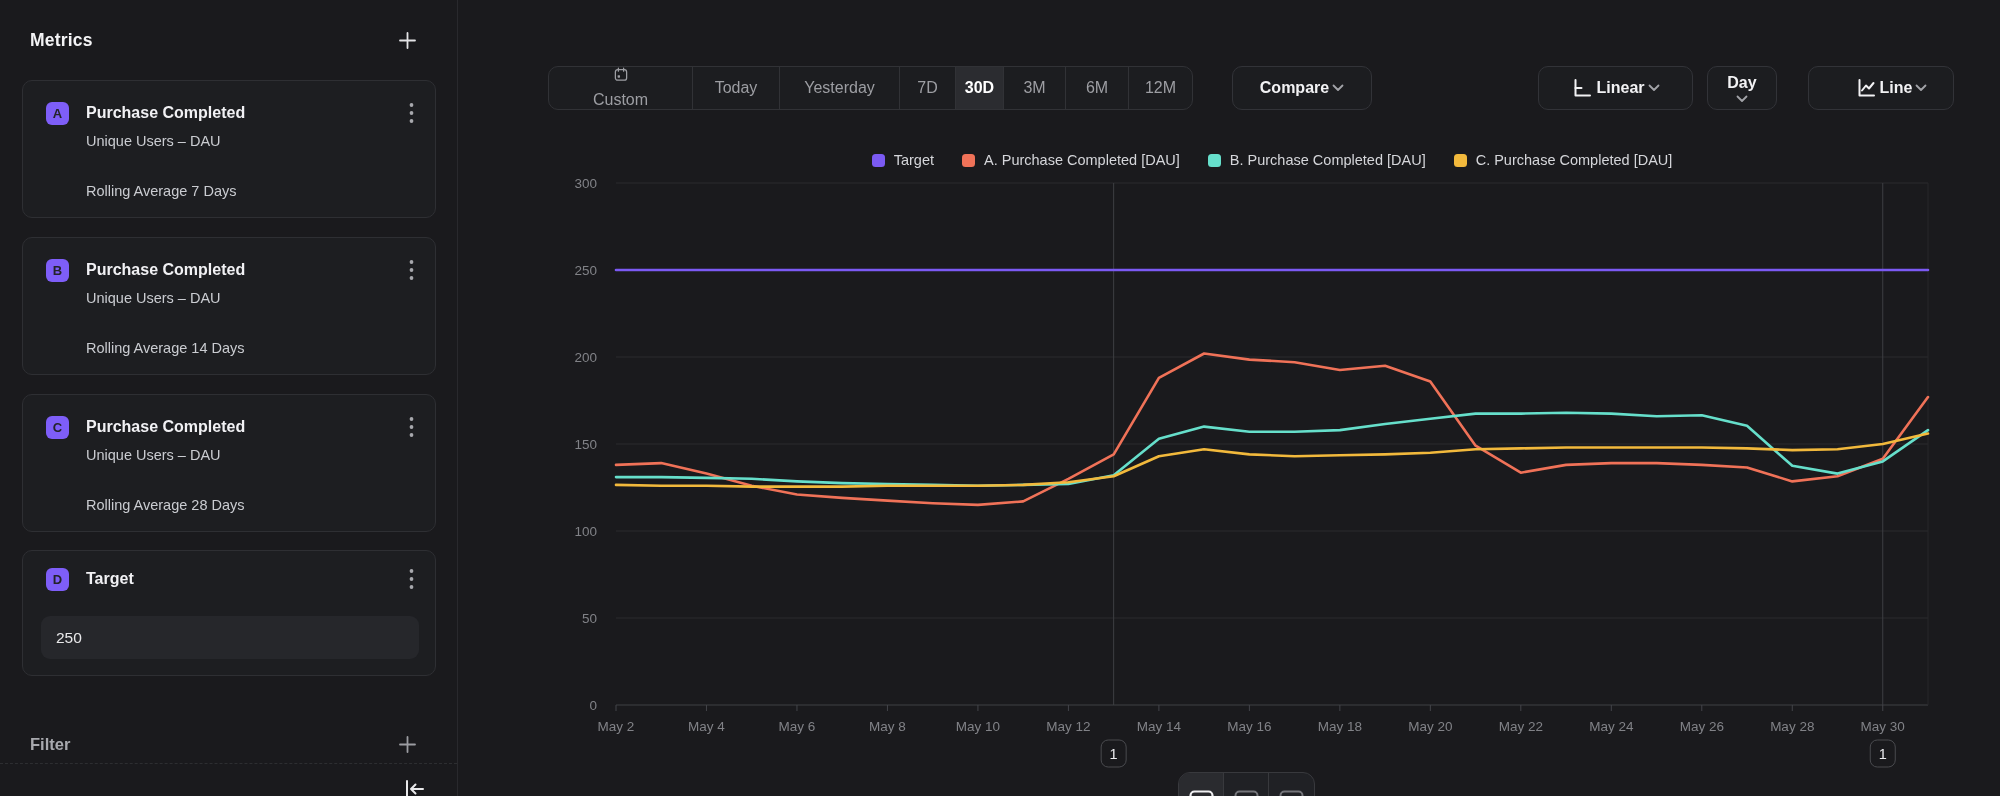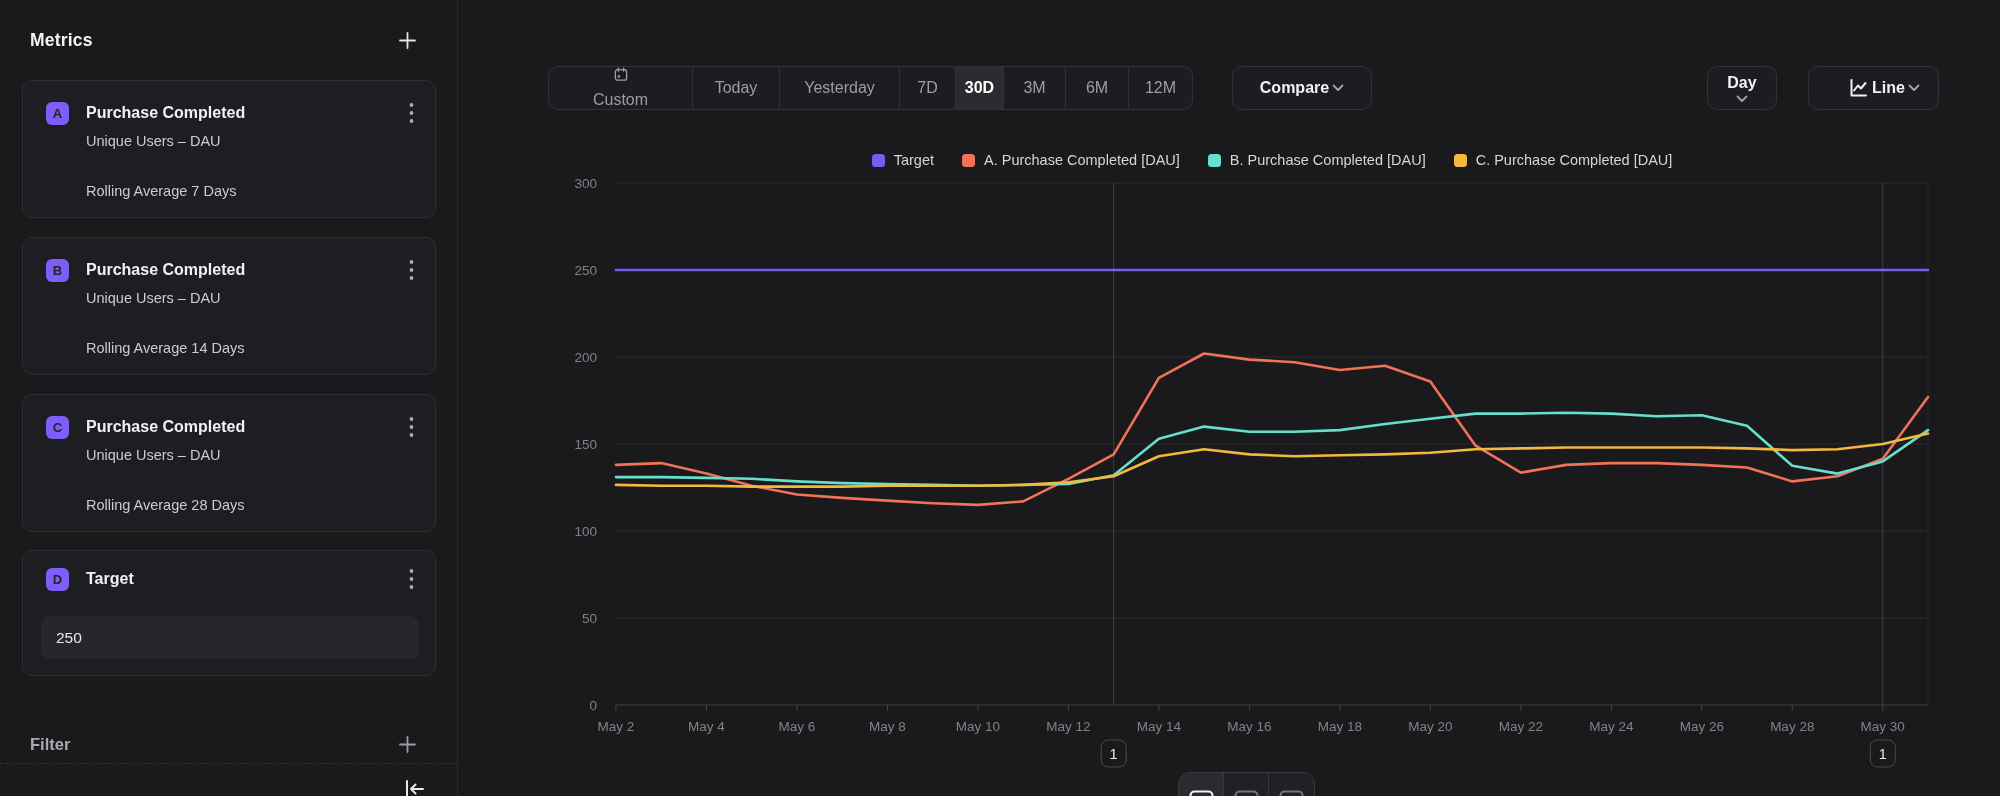--- a/index.html
+++ b/index.html
@@ -73,21 +73,21 @@
 
   .tool-btn {
     position:absolute; top:66px; height:44px;
     display:flex; align-items:center; justify-content:center; gap:3px;
     background:#1c1d20; border:1px solid #323338; border-radius:10px; cursor:pointer;
     font-family:inherit; font-size:16px; font-weight:700; color:#f2f2f4;
   }
   .btn-compare { left:774px; width:140px; }
   .btn-scale   { left:1080px; width:155px; }
   .btn-gran    { left:1249px; width:70px;flex-direction:column;  }
-  .btn-type    { left:1350px; width:131px;padding-left:20px; }
+  .btn-type    { left:1350px; width:146px;padding-left:20px; }
 
   .legend {
     position:absolute; left:158px; top:147px; width:1312px; height:26px;
     display:flex; align-items:center; justify-content:center; gap:28px;
   }
   .legend-item { display:flex; align-items:center; gap:9px; }
   .legend-swatch { width:13px; height:13px; border-radius:3.5px; }
   .legend-label { font-size:14.5px; color:#d5d6da; }
 
   #chart-svg { position:absolute; left:0; top:0; width:1542px; height:796px; }
@@ -226,20 +226,30 @@
       </button>
   </div>
 
   <button class="tool-btn btn-compare">
     <span>Compare</span>
     <svg width="12" height="8" viewBox="0 0 12 8">
       <path d="M1.5 1.5L6 6l4.5-4.5" stroke="#a2a3a8" stroke-width="1.8" fill="none" stroke-linecap="round" stroke-linejoin="round"></path>
     </svg>
   </button>
 
+  <button class="tool-btn btn-scale">
+    <svg width="22" height="22" viewBox="0 0 22 22">
+      <path d="M4.5 3v15.5H19" stroke="#f2f2f4" stroke-width="2" fill="none" stroke-linecap="round" stroke-linejoin="round"></path>
+      <path d="M4.5 11h6" stroke="#f2f2f4" stroke-width="2" stroke-linecap="round"></path>
+    </svg>
+    <span>Linear</span>
+    <svg width="12" height="8" viewBox="0 0 12 8">
+      <path d="M1.5 1.5L6 6l4.5-4.5" stroke="#a2a3a8" stroke-width="1.8" fill="none" stroke-linecap="round" stroke-linejoin="round"></path>
+    </svg>
+  </button>
 
   <button class="tool-btn btn-gran">
     <span>Day</span>
     <svg width="12" height="8" viewBox="0 0 12 8">
       <path d="M1.5 1.5L6 6l4.5-4.5" stroke="#a2a3a8" stroke-width="1.8" fill="none" stroke-linecap="round" stroke-linejoin="round"></path>
     </svg>
   </button>
 
   <button class="tool-btn btn-type">
     <svg width="22" height="22" viewBox="0 0 22 22">

